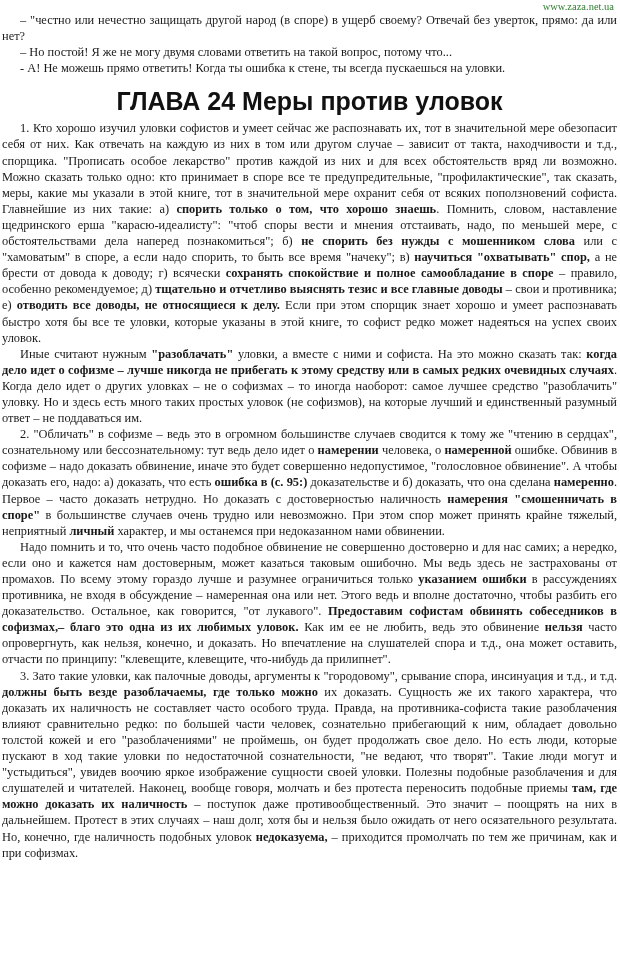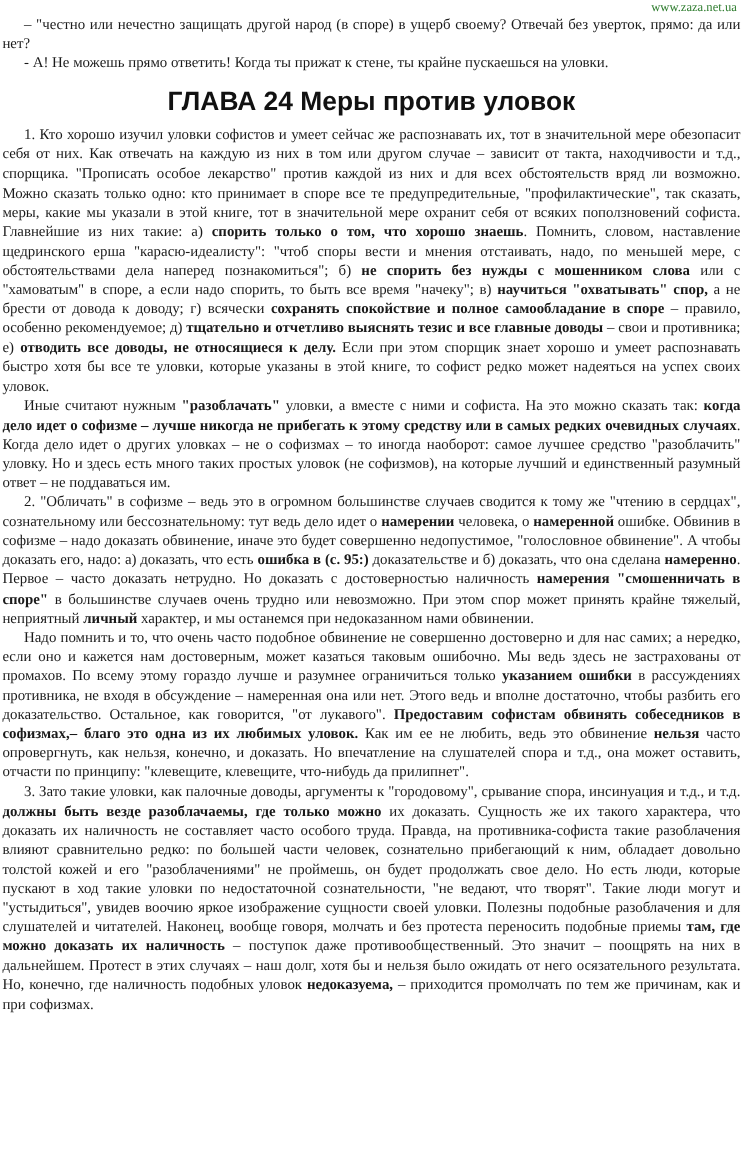--- a/index.html
+++ b/index.html
@@ -12,35 +12,36 @@
   }
   .watermark {
     position: absolute; top: 1px; right: 6px;
     font-size: 10.5px; line-height: 12px; color: #2f7d2f;
     font-family: "Liberation Serif", serif;
   }
   .page { position: absolute; left: 2px; top: 12px; width: 615px; }
   p { margin: 0; text-align: justify; text-indent: 18px; }
   .chapter-title {
     font-family: "Liberation Sans", "DejaVu Sans", sans-serif;
-    font-weight: bold; font-size: 22px; line-height: 22px;
+    font-weight: bold; font-size: 25px; line-height: 22px;
     text-align: center; margin: 14px 0 8px 0; color: #111;
   }
   .page-marker { font-weight: bold; text-indent: 18px; }
   b { font-weight: bold; }
 </style>
 </head>
 <body>
 
 <div class="watermark">www.zaza.net.ua</div>
 
 <div class="page">
   <div>
     <p>– "честно или нечестно защищать другой народ (в споре) в ущерб своему? Отвечай без уверток, прямо: да или нет?</p>
-    <p>- А! Не можешь прямо ответить! Когда ты прижат к стене, ты крайне пускаешься на уловки.</p>
+    <p>– Но постой! Я же не могу двумя словами ответить на такой вопрос, потому что...</p>
+    <p>- А! Не можешь прямо ответить! Когда ты ошибка к стене, ты всегда пускаешься на уловки.</p>
   </div>
 
   <h1 class="chapter-title">ГЛАВА 24 Меры против уловок</h1>
 
 
   <div>
     <p><span>1. Кто хорошо изучил уловки софистов и умеет сейчас же распознавать их, тот в значительной мере обезопасит себя от них. Как отвечать на каждую из них в том или другом случае – зависит от такта, находчивости и т.д., спорщика. "Прописать особое лекарство" против каждой из них и для всех обстоятельств вряд ли возможно. Можно сказать только одно: кто принимает в споре все те предупредительные, "профилактические", так сказать, меры, какие мы указали в этой книге, тот в значительной мере охранит себя от всяких поползновений софиста. Главнейшие из них такие: а) </span><b>спорить только о том, что хорошо знаешь</b><span>. Помнить, словом, наставление щедринского ерша "карасю-идеалисту": "чтоб споры вести и мнения отстаивать, надо, по меньшей мере, с обстоятельствами дела наперед познакомиться"; б) </span><b>не спорить без нужды с мошенником слова</b><span> или с "хамоватым" в споре, а если надо спорить, то быть все время "начеку"; в) </span><b>научиться "охватывать" спор,</b><span> а не брести от довода к доводу; г) всячески </span><b>сохранять спокойствие и полное самообладание в споре</b><span> – правило, особенно рекомендуемое; д) </span><b>тщательно и отчетливо выяснять тезис и все главные доводы</b><span> – свои и противника; е) </span><b>отводить все доводы, не относящиеся к делу.</b><span> Если при этом спорщик знает хорошо и умеет распознавать быстро хотя бы все те уловки, которые указаны в этой книге, то софист редко может надеяться на успех своих уловок.</span></p>
     <p><span>Иные считают нужным </span><b>"разоблачать"</b><span> уловки, а вместе с ними и софиста. На это можно сказать так: </span><b>когда дело идет о софизме – лучше никогда не прибегать к этому средству или в самых редких очевидных случаях</b><span>. Когда дело идет о других уловках – не о софизмах – то иногда наоборот: самое лучшее средство "разоблачить" уловку. Но и здесь есть много таких простых уловок (не софизмов), на которые лучший и единственный разумный ответ – не поддаваться им.</span></p>
     <p><span>2. "Обличать" в софизме – ведь это в огромном большинстве случаев сводится к тому же "чтению в сердцах", сознательному или бессознательному: тут ведь дело идет о </span><b>намерении</b><span> человека, о </span><b>намеренной</b><span> ошибке. Обвинив в софизме – надо доказать обвинение, иначе это будет совершенно недопустимое, "голословное обвинение". А чтобы доказать его, надо: а) доказать, что есть </span><b>ошибка в (с. 95:)</b><span> доказательстве и б) доказать, что она сделана </span><b>намеренно</b><span>. Первое – часто доказать нетрудно. Но доказать с достоверностью наличность </span><b>намерения "смошенничать в споре"</b><span> в большинстве случаев очень трудно или невозможно. При этом спор может принять крайне тяжелый, неприятный </span><b>личный</b><span> характер, и мы останемся при недоказанном нами обвинении.</span></p>
     <p><span>Надо помнить и то, что очень часто подобное обвинение не совершенно достоверно и для нас самих; а нередко, если оно и кажется нам достоверным, может казаться таковым ошибочно. Мы ведь здесь не застрахованы от промахов. По всему этому гораздо лучше и разумнее ограничиться только </span><b>указанием ошибки</b><span> в рассуждениях противника, не входя в обсуждение – намеренная она или нет. Этого ведь и  вполне достаточно, чтобы разбить его доказательство. Остальное, как говорится, "от лукавого". </span><b>Предоставим софистам обвинять собеседников в софизмах,– благо это одна из их любимых уловок.</b><span> Как им ее не любить, ведь это обвинение </span><b>нельзя</b><span> часто опровергнуть, как нельзя, конечно, и доказать. Но впечатление на слушателей спора и т.д., она может оставить, отчасти по принципу: "клевещите, клевещите, что-нибудь да прилипнет".</span></p>

